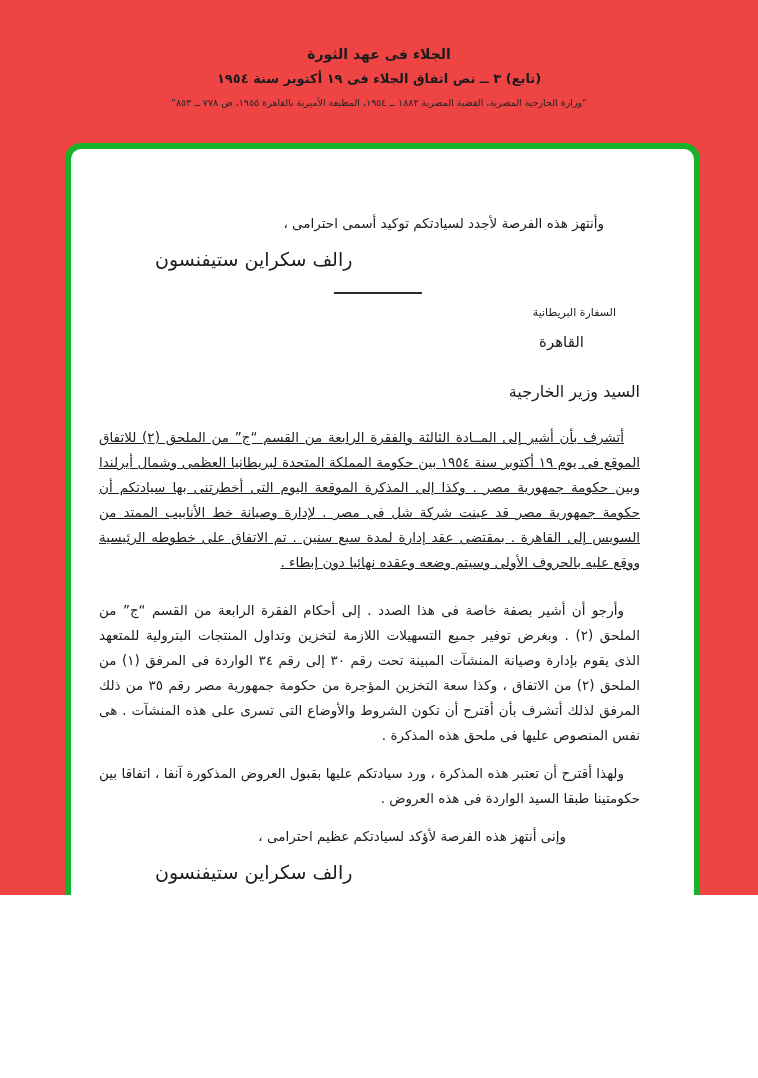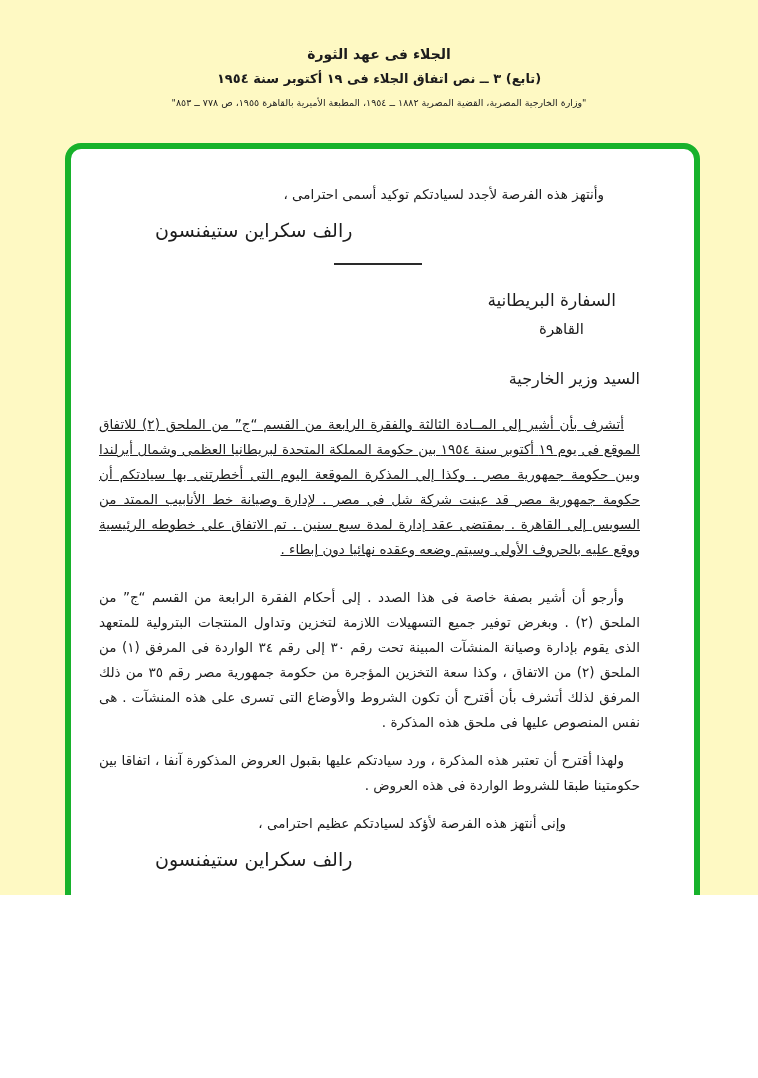--- a/index.html
+++ b/index.html
@@ -1,20 +1,20 @@
 <!DOCTYPE html>
 <html lang="ar"><head>
 <meta charset="utf-8">
 <style>
   html, body { margin: 0; padding: 0; background: #ffffff; }
   .page {
     position: relative;
     width: 758px;
     height: 895px;
-    background: #fef9c3;
+    background: #ef4444;
     font-family: "DejaVu Sans", sans-serif;
     color: #1c1c1c;
     overflow: hidden;
   }
   
   .doc-header { direction: rtl; text-align: center; padding-top: 46px; }
   .h-title    { font-size: 14px; font-weight: bold; letter-spacing: 0.5px; }
   .h-subtitle { font-size: 13px; font-weight: bold; margin-top: 9px; }
   .h-source   { font-size: 9.5px; margin-top: 11px; color: #232323; }
 
@@ -34,21 +34,21 @@
     padding: 30px 54px 0 28px;
     font-size: 13.5px;
     line-height: 25px;
   }
   .para   { margin: 0; text-align: justify; }
   .indent { text-indent: 16px; }
   .p-a { margin-top: 20px; text-decoration: underline; }
   .p-b { margin-top: 23px; }
   .p-c { margin-top: 13px; }
 
-  .closing { margin: 3px 0 0 0; text-align: right; }
+  .closing { margin: 32px 0 0 0; text-align: right; }
   .c1 { padding-right: 36px; }
   .c2 { padding-right: 74px; margin-top: 13px; }
 
   .signature {
     width: fit-content;
     margin: 8px 56px 0 auto;   
     margin-right: auto;
     margin-left: 56px;
     font-size: 19px;
     line-height: 30px;
@@ -57,21 +57,21 @@
 
   .divider {
     border: none;
     border-top: 2px solid #2a2a2a;
     width: 88px;
     margin: 18px auto 0 auto;
     position: relative;
     left: 8px;
   }
 
-  .embassy    { font-size: 17px; text-align: right; padding-right: 24px; margin-top: 22px; line-height: 26px; }
+  .embassy    { font-size: 11px; text-align: right; padding-right: 24px; margin-top: 6px; line-height: 26px; }
   .city-row   { position: relative; margin-top: 3px; height: 26px; }
   .city       { font-size: 15px; text-align: right; padding-right: 56px; line-height: 26px; }
   .dateline   { position: absolute; left: 28px; top: 4px; font-size: 12px; direction: rtl; white-space: nowrap; }
   .salutation { font-size: 16px; text-align: right; margin-top: 24px; line-height: 26px; }
 
   
   .page-number {
     position: absolute;
     left: 0; right: 0; bottom: 34px;
     text-align: center;
@@ -99,21 +99,21 @@
       <hr class="divider">
 
       <div class="embassy">السفارة البريطانية</div>
       <div class="city-row">
         <div class="city">القاهرة</div>
       </div>
       <div class="salutation">السيد وزير الخارجية</div>
 
       <p class="para indent p-a">أتشرف بأن أشير إلى المــادة الثالثة والفقرة الرابعة من القسم “ج” من الملحق (٢) للاتفاق الموقع فى يوم ١٩ أكتوبر سنة ١٩٥٤ بين حكومة المملكة المتحدة لبريطانيا العظمى وشمال أيرلندا وبين حكومة جمهورية مصر . وكذا إلى المذكرة الموقعة اليوم التى أخطرتنى بها سيادتكم أن حكومة جمهورية مصر قد عينت شركة شل فى مصر . لإدارة وصيانة خط الأنابيب الممتد من السويس إلى القاهرة . بمقتضى عقد إدارة لمدة سبع سنين . تم الاتفاق على خطوطه الرئيسية ووقع عليه بالحروف الأولى وسيتم وضعه وعقده نهائيا دون إبطاء .</p>
       <p class="para indent p-b">وأرجو أن أشير بصفة خاصة فى هذا الصدد . إلى أحكام الفقرة الرابعة من القسم “ج” من الملحق (٢) . وبغرض توفير جميع التسهيلات اللازمة لتخزين وتداول المنتجات البترولية للمتعهد الذى يقوم بإدارة وصيانة المنشآت المبينة تحت رقم ٣٠ إلى رقم ٣٤ الواردة فى المرفق (١) من الملحق (٢) من الاتفاق ، وكذا سعة التخزين المؤجرة من حكومة جمهورية مصر رقم ٣٥ من ذلك المرفق لذلك أتشرف بأن أقترح أن تكون الشروط والأوضاع التى تسرى على هذه المنشآت . هى نفس المنصوص عليها فى ملحق هذه المذكرة .</p>
-      <p class="para indent p-c">ولهذا أقترح أن تعتبر هذه المذكرة ، ورد سيادتكم عليها بقبول العروض المذكورة آنفا ، اتفاقا بين حكومتينا طبقا للشروط الواردة فى هذه العروض .</p>
+      <p class="para indent p-c">ولهذا أقترح أن تعتبر هذه المذكرة ، ورد سيادتكم عليها بقبول العروض المذكورة آنفا ، اتفاقا بين حكومتينا طبقا السيد الواردة فى هذه العروض .</p>
 
       <p class="closing c2">وإنى أنتهز هذه الفرصة لأؤكد لسيادتكم عظيم احترامى ،</p>
       <div class="signature">رالف سكراين ستيفنسون</div>
 
     </div>
   </section>
 
 
 </div>
 

